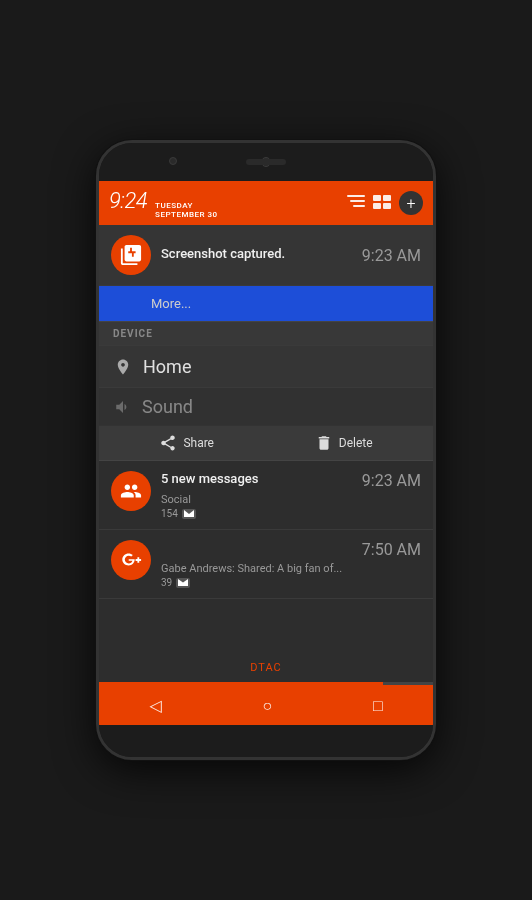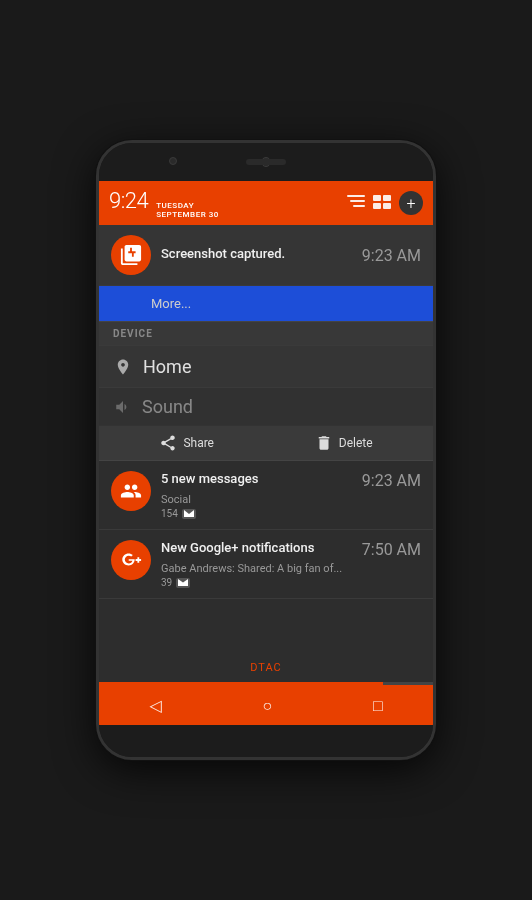--- a/index.html
+++ b/index.html
@@ -84,20 +84,21 @@
     .time-block {
       display: flex;
       align-items: baseline;
       gap: 8px;
     }
     .time {
       color: white;
       font-size: 22px;
       font-weight: 300;
       letter-spacing: -0.5px;
+      font-style: italic;
     }
     .date-block {
       display: flex;
       flex-direction: column;
     }
     .day-name {
       color: white;
       font-size: 8px;
       font-weight: 500;
       letter-spacing: 0.5px;
@@ -477,21 +478,20 @@
       </div>
 
       <div class="notif-gplus">
         <div class="notif-icon-circle">
           <svg viewBox="0 0 24 24" width="22" height="22" fill="white">
             <path d="M23 11h-2V9h-2v2h-2v2h2v2h2v-2h2zm-7 .5c0 3.59-2.91 6.5-6.5 6.5C5.41 18 2.5 15.09 2.5 11.5S5.41 5 9.5 5c1.71 0 3.29.63 4.5 1.66L12.32 8.3C11.52 7.63 10.56 7.25 9.5 7.25c-2.35 0-4.25 1.9-4.25 4.25s1.9 4.25 4.25 4.25c2.13 0 3.68-1.29 4.09-3H9.5v-1.6H16c.06.33.09.67.09 1z"></path>
           </svg>
         </div>
         <div class="notif-text">
           <div class="notif-row">
-            <span class="notif-title">New Google+ notifications</span>
             <span class="notif-time">7:50 AM</span>
           </div>
           <div class="badge-row">
             <span class="notif-sub">Gabe Andrews: Shared: A big fan of...</span>
           </div>
           <div class="badge-row">
             <span class="badge-num">39</span>
             <div class="badge-icon">
               <svg width="10" height="7" viewBox="0 0 10 7" fill="white">
                 <path d="M5 3.5L0 0v7h10V0L5 3.5z"></path>

